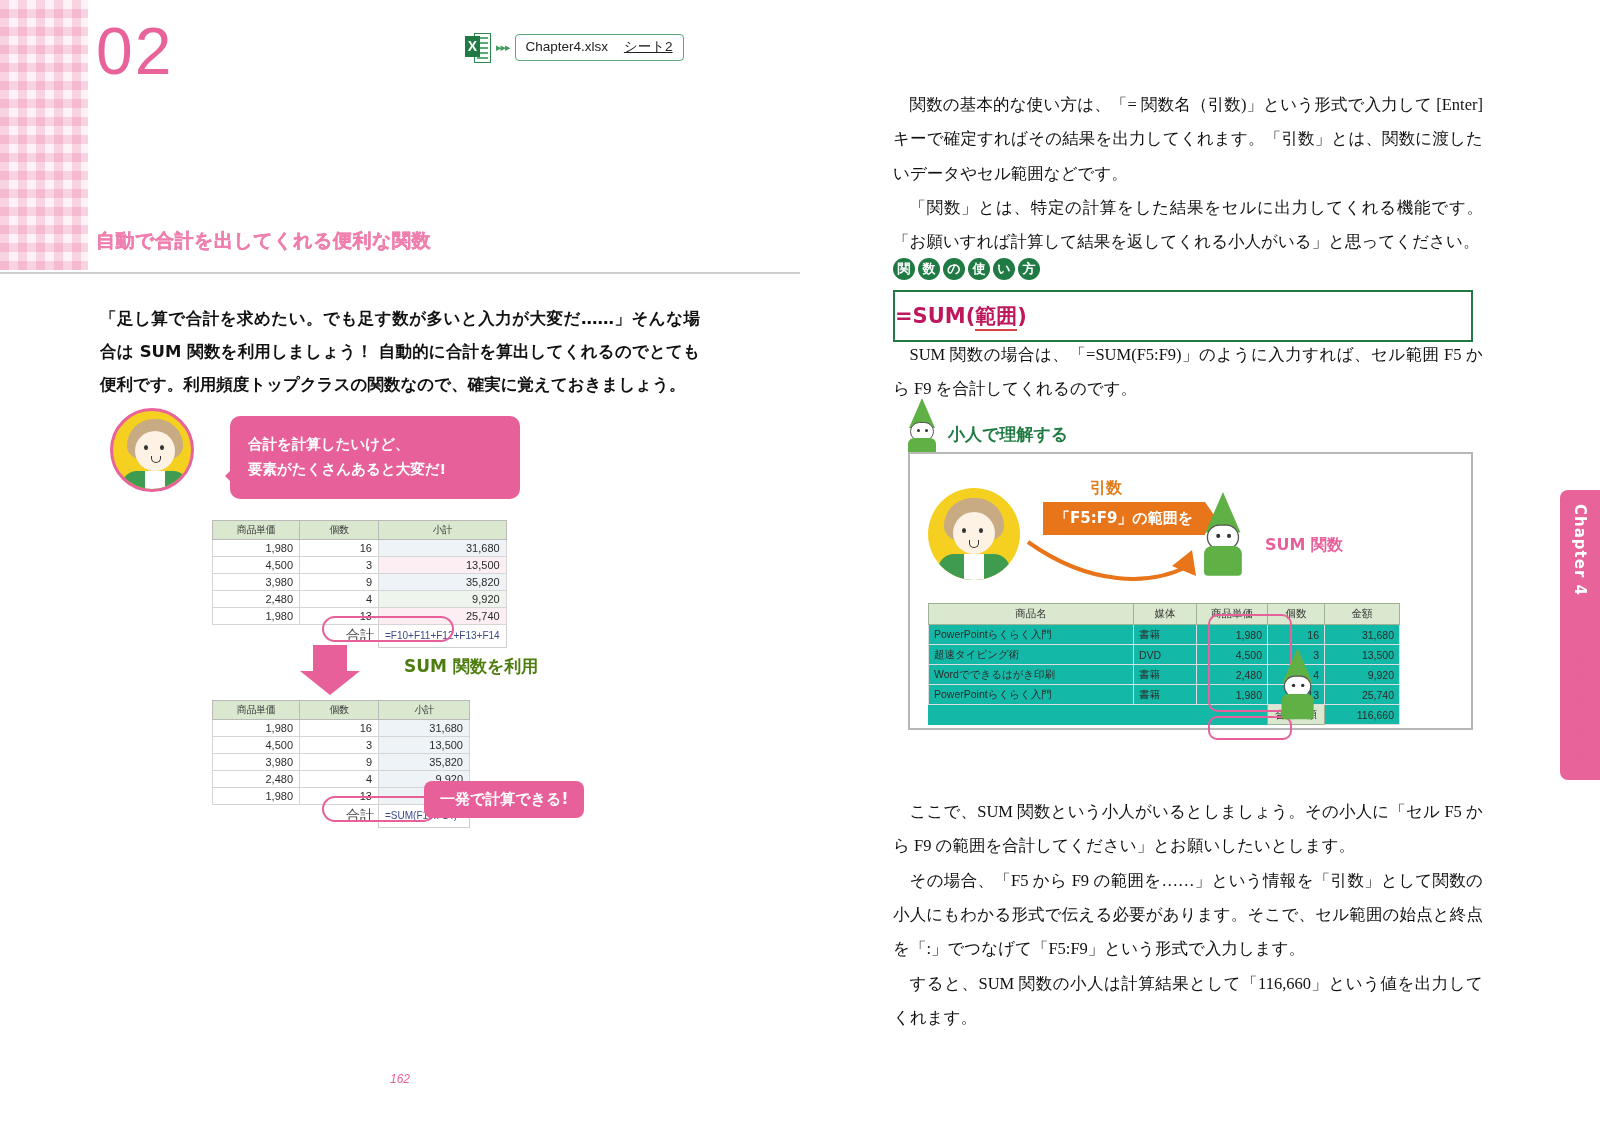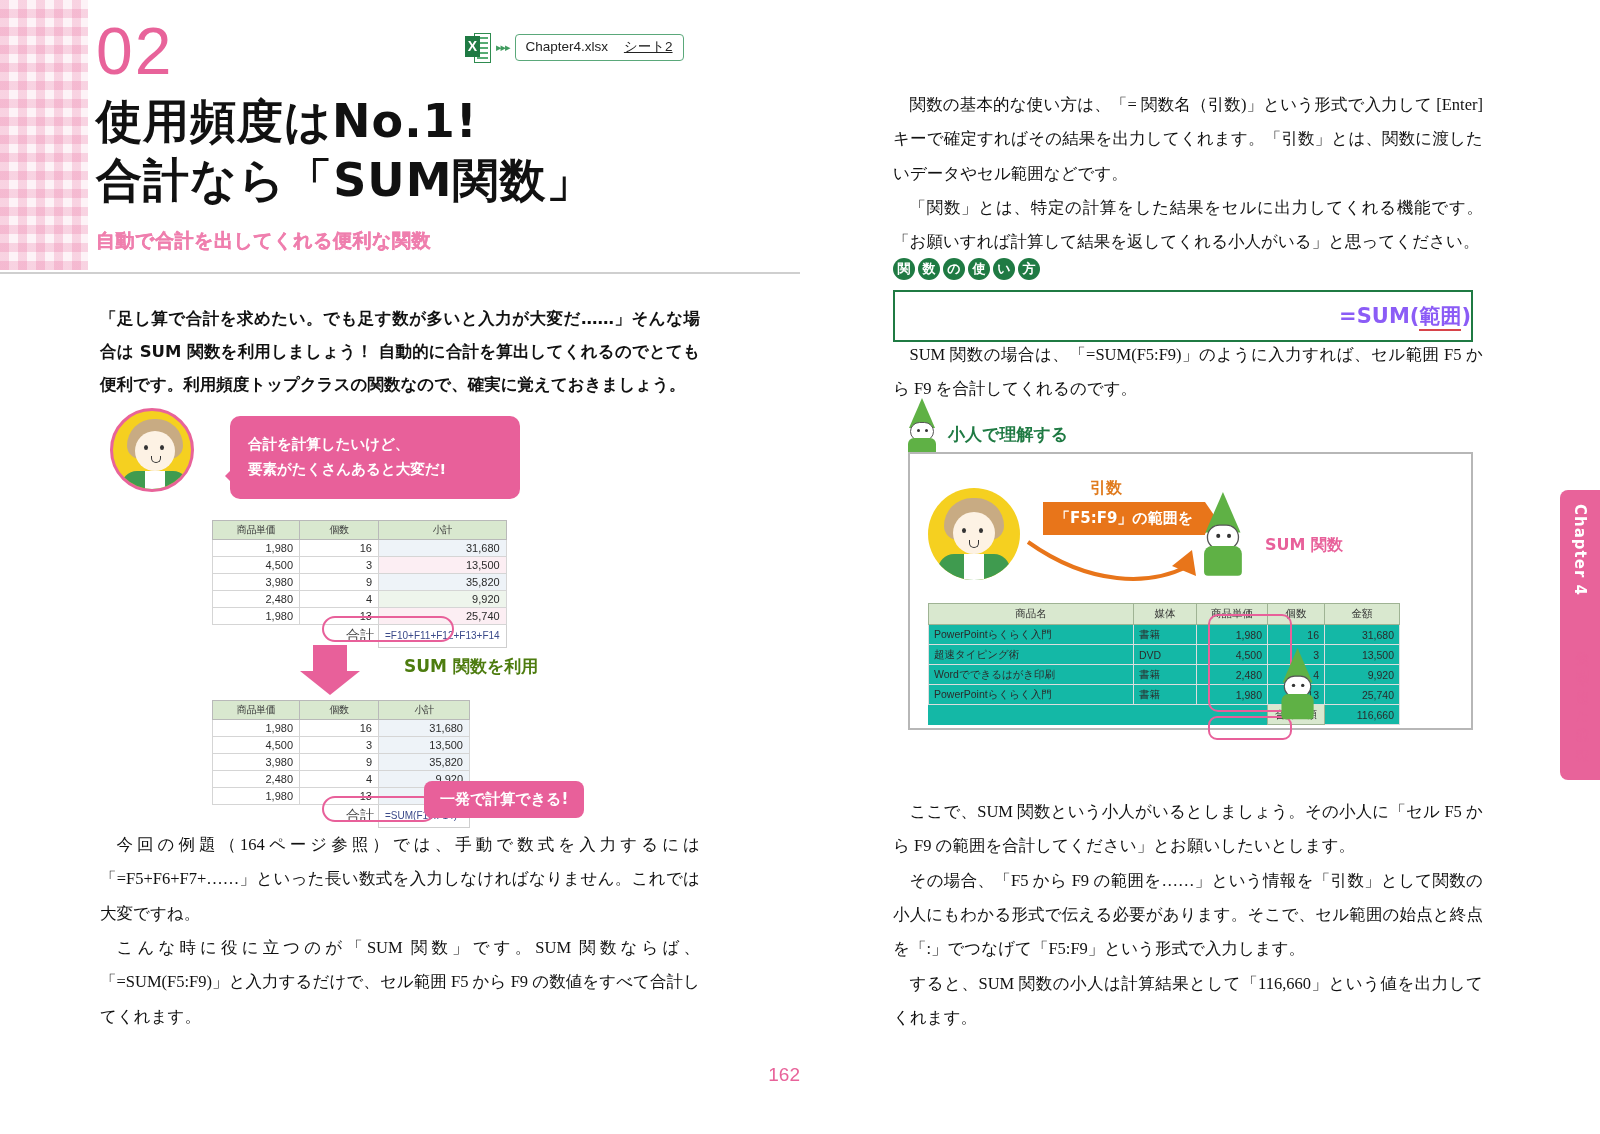--- a/index.html
+++ b/index.html
@@ -119,36 +119,36 @@
     position:absolute;font-family:"DejaVu Sans","Liberation Sans",sans-serif;
     color:#4d7c0f;font-size:17px;font-weight:bold;text-align:center;
   }
   .pink-chip{
     position:absolute;background:#e8609a;color:#fff;border-radius:8px;padding:9px 16px;
     font-family:"DejaVu Sans","Liberation Sans",sans-serif;font-size:15px;font-weight:bold;
   }
 
   
   .pageno{
-    position:absolute;bottom:48px;width:100%;text-align:right;
-    font-family:"Liberation Sans","DejaVu Sans",sans-serif;font-size:19px;color:#e8639a;
+    position:absolute;bottom:48px;width:100%;text-align:center;
+    font-family:"Liberation Sans","DejaVu Sans",sans-serif;font-size:12px;color:#e8639a;font-style:italic;
   }
 
   
   .r-body{position:absolute;left:893px;top:88px;width:590px;}
   .usage-head{position:absolute;left:893px;top:258px;display:flex;gap:3px;}
   .usage-head span{
     display:inline-block;width:22px;height:22px;line-height:22px;text-align:center;border-radius:50%;
     background:#1f7a43;color:#fff;font-family:"DejaVu Sans","Liberation Sans",sans-serif;
     font-size:13px;font-weight:bold;
   }
   .syntax-box{
     position:absolute;left:893px;top:290px;width:580px;box-sizing:border-box;
-    border:2px solid #1f7a43;padding:10px 0;text-align:right;background:#fff;
-    font-family:"DejaVu Sans","Liberation Sans",sans-serif;font-size:21px;font-weight:bold;color:#8b5cf6;
+    border:2px solid #1f7a43;padding:10px 0;text-align:left;background:#fff;
+    font-family:"DejaVu Sans","Liberation Sans",sans-serif;font-size:21px;font-weight:bold;color:#be185d;
   }
   .syntax-box u{text-decoration:none;border-bottom:2.5px solid #d8434a;padding-bottom:1px;}
   .r-para2{position:absolute;left:893px;top:338px;width:590px;}
 
   .fig-title{
     position:absolute;left:948px;top:423px;
     font-family:"DejaVu Sans","Liberation Sans",sans-serif;font-size:17px;font-weight:bold;color:#1f7a43;
   }
   .fig-box{
     position:absolute;left:908px;top:452px;width:565px;height:278px;
@@ -231,24 +231,20 @@
         </span>
       <span class="xbox">X</span>
     </span>
     <span class="arrows">▸▸▸</span>
     <span class="tag-pill">
       <span>Chapter4.xlsx</span>
       <span class="sheet-name">シート2</span>
     </span>
   </div>
 
-  <div class="headline">
-    <div>使用頻度はNo.1!</div>
-    <div>合計なら「SUM関数」</div>
-  </div>
   <div class="subhead">自動で合計を出してくれる便利な関数</div>
   <div class="rule-left"></div>
 
   <div class="lead">「足し算で合計を求めたい。でも足す数が多いと入力が大変だ……」そんな場合は SUM 関数を利用しましょう！ 自動的に合計を算出してくれるのでとても便利です。利用頻度トップクラスの関数なので、確実に覚えておきましょう。</div>
 
   <div class="char-wrap">
     <div class="avatar">
       <span class="hair"></span>
         <span class="face"></span>
       <span class="eye l"></span>
@@ -354,24 +350,20 @@
           <td class="lbl">合計</td>
           <td class="formula">=SUM(F10:F14)</td>
         </tr>
       </tbody>
     </table>
   </div>
   <div class="ring" style="left:322px;top:796px;width:110px;height:22px;"></div>
 
   <div class="pink-chip" style="left:424px;top:745px;margin-top:36px;">一発で計算できる!</div>
 
-  <div class="body-col" style="position:absolute;left:100px;top:828px;width:600px;">
-    <p>今回の例題（164ページ参照）では、手動で数式を入力するには「=F5+F6+F7+……」といった長い数式を入力しなければなりません。これでは大変ですね。</p>
-    <p>こんな時に役に立つのが「SUM 関数」です。SUM 関数ならば、「=SUM(F5:F9)」と入力するだけで、セル範囲 F5 から F9 の数値をすべて合計してくれます。</p>
-  </div>
 
   <div class="pageno">162</div>
 </div>
 
 <div class="page page-right">
 
   <div class="body-col r-body" style="left:93px;">
     <p>関数の基本的な使い方は、「= 関数名（引数)」という形式で入力して [Enter] キーで確定すればその結果を出力してくれます。「引数」とは、関数に渡したいデータやセル範囲などです。</p>
     <p>「関数」とは、特定の計算をした結果をセルに出力してくれる機能です。「お願いすれば計算して結果を返してくれる小人がいる」と思ってください。</p>
   </div>

